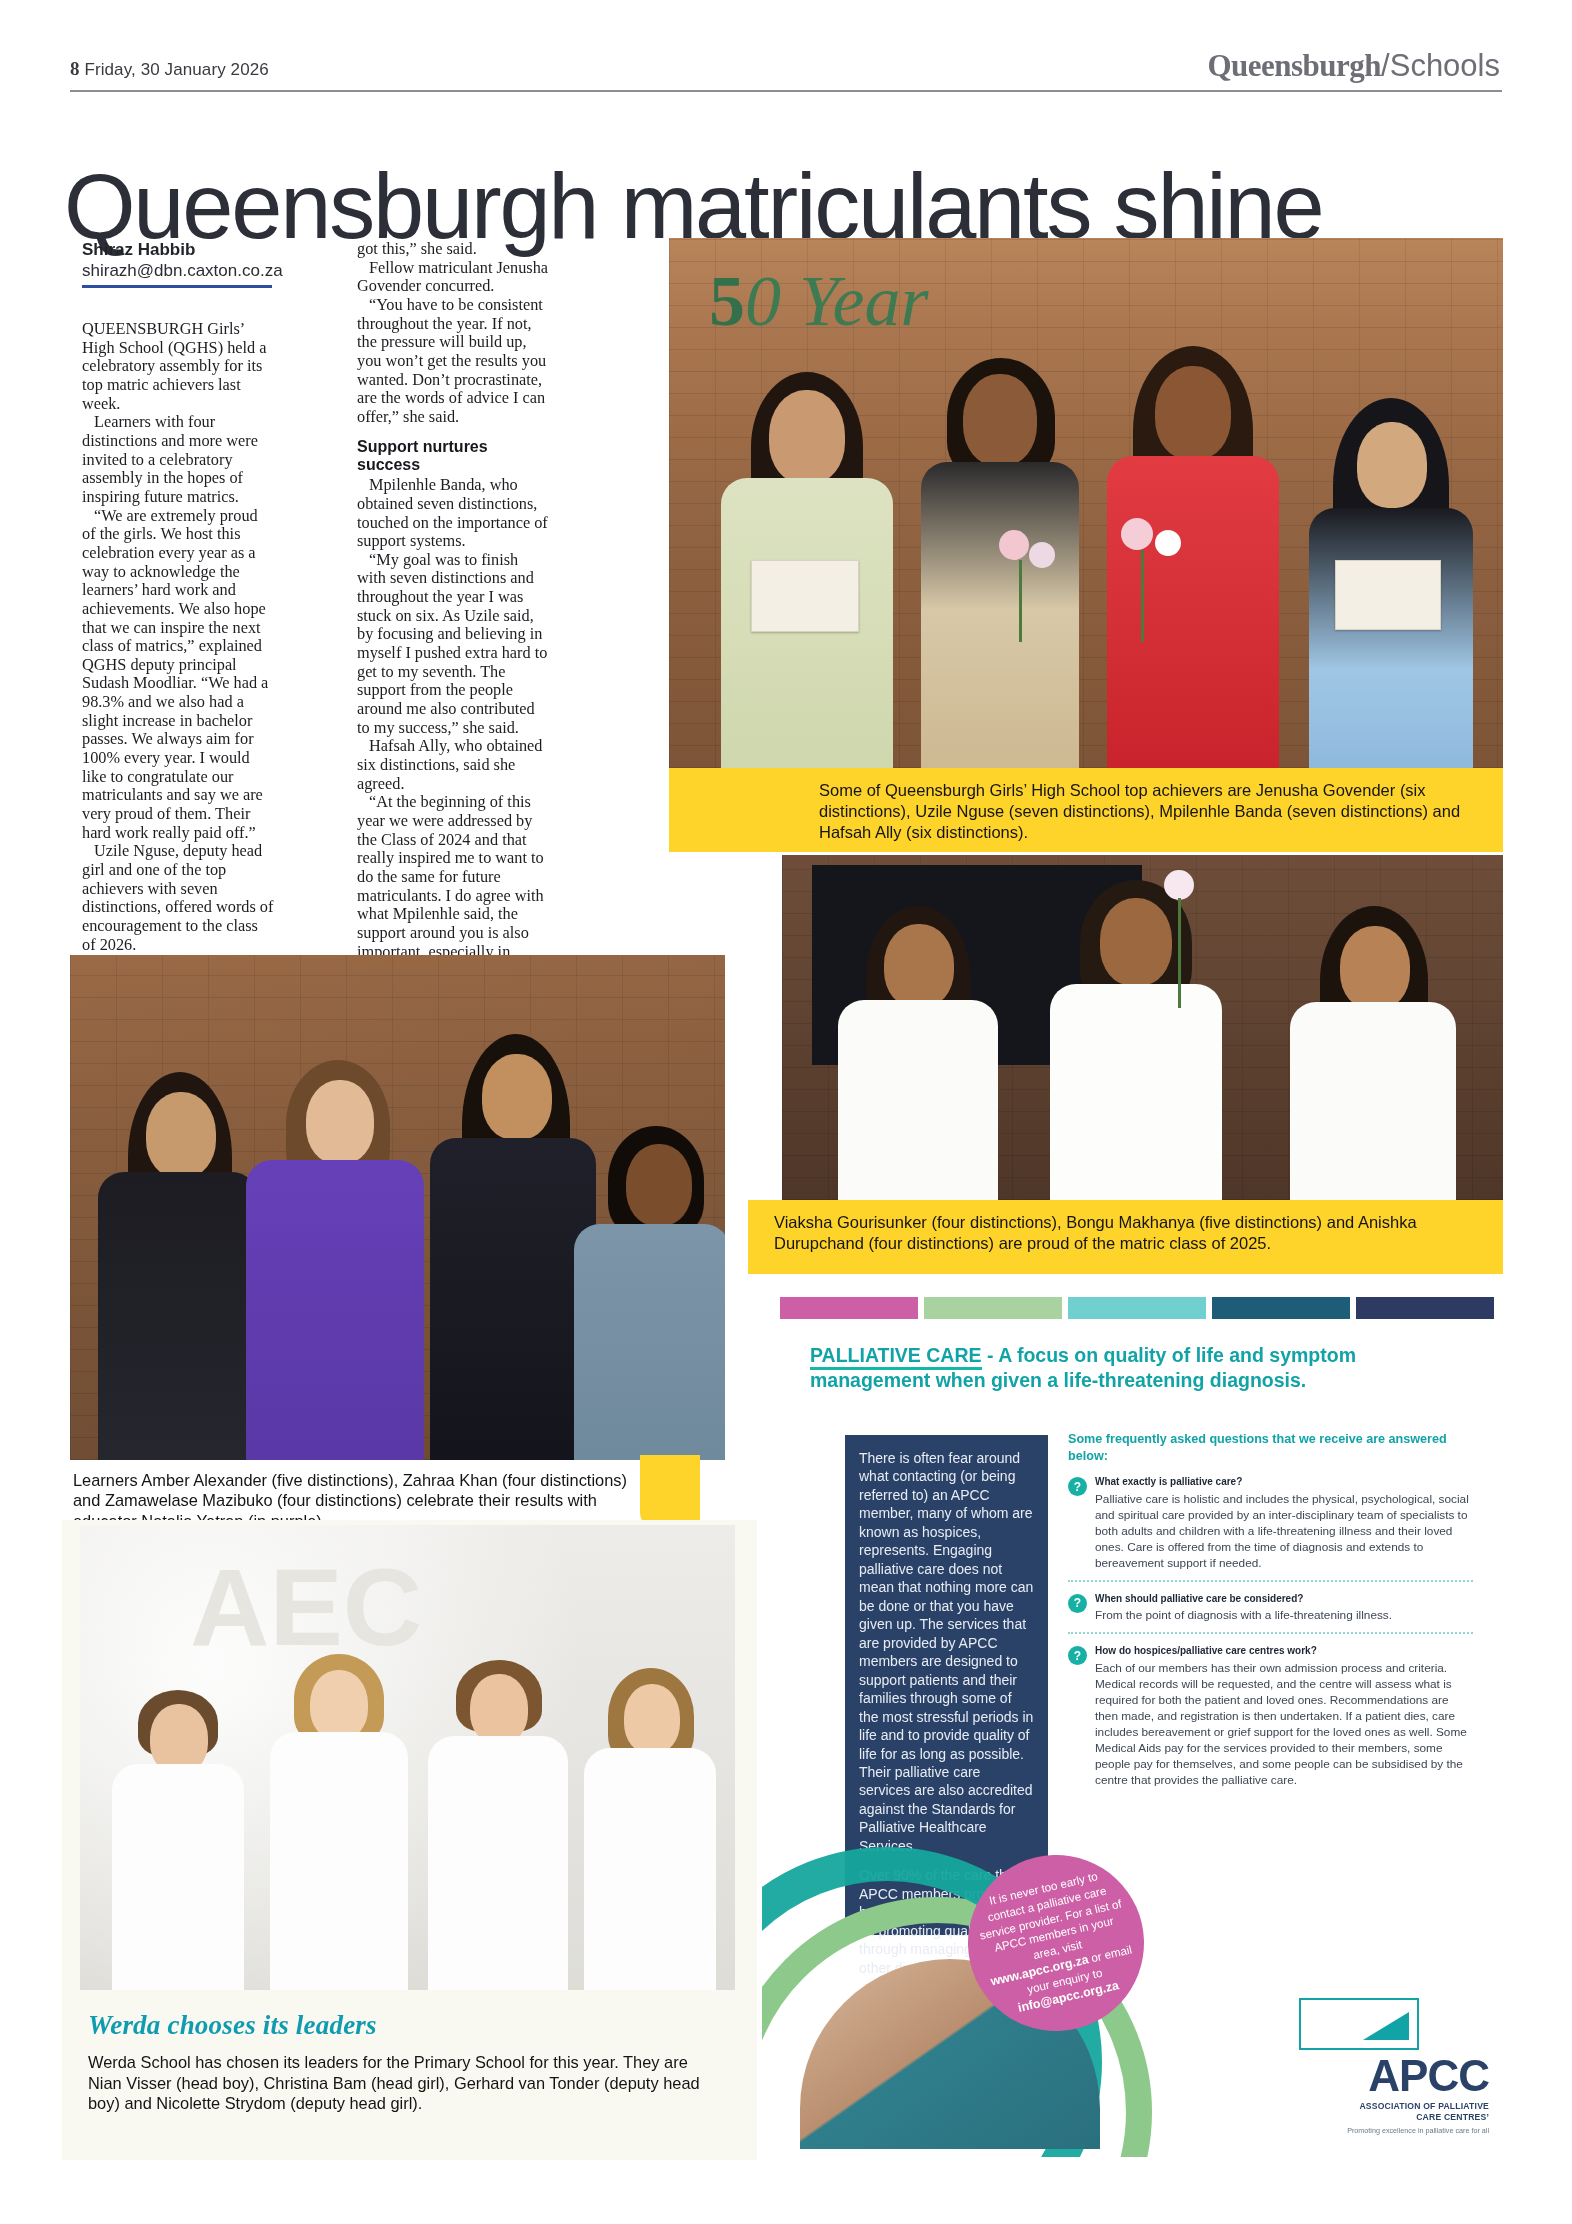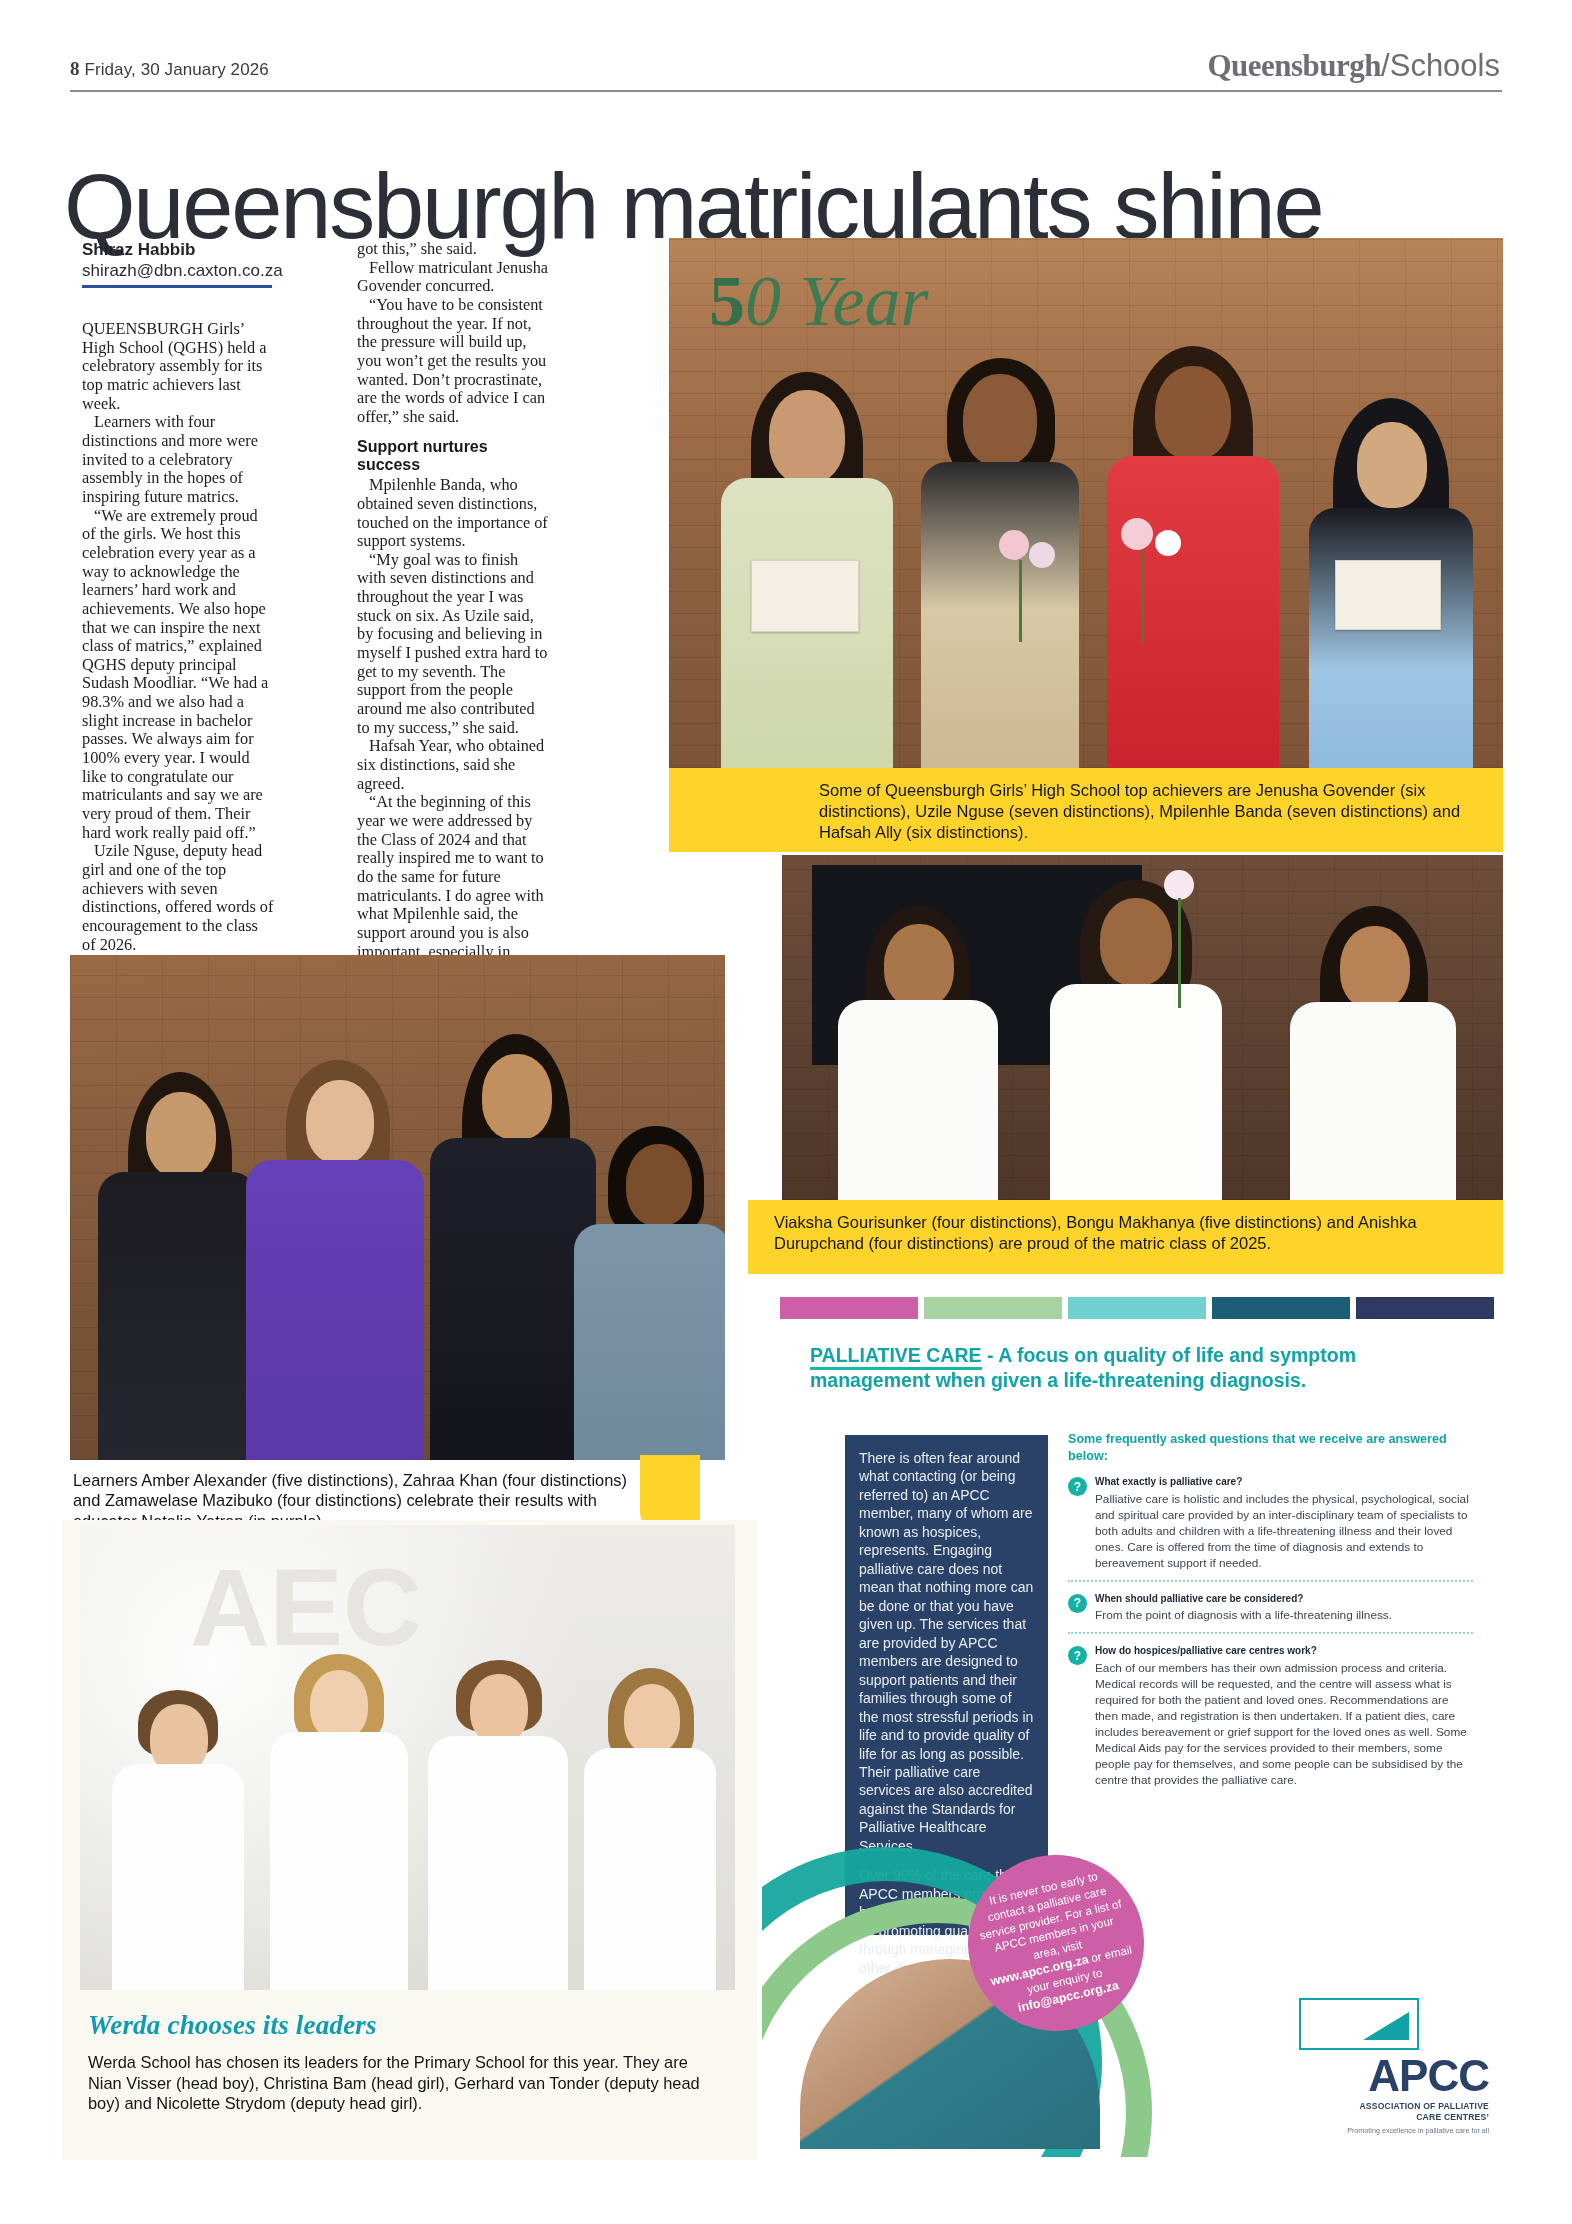--- a/index.html
+++ b/index.html
@@ -254,21 +254,21 @@
     <p>“Set your goals early and keep pushing. You have to believe in yourself and don’t be discouraged if things don’t go your way, you’ve</p>
   </div>
 
   <div class="col" id="col2">
     <p class="first">got this,” she said.</p>
     <p>Fellow matriculant Jenusha Govender concurred.</p>
     <p>“You have to be consistent throughout the year. If not, the pressure will build up, you won’t get the results you wanted. Don’t procrastinate, are the words of advice I can offer,” she said.</p>
     <h3>Support nurtures success</h3>
     <p>Mpilenhle Banda, who obtained seven distinctions, touched on the importance of support systems.</p>
     <p>“My goal was to finish with seven distinctions and throughout the year I was stuck on six. As Uzile said, by focusing and believing in myself I pushed extra hard to get to my seventh. The support from the people around me also contributed to my success,” she said.</p>
-    <p>Hafsah Year, who obtained six distinctions, said she agreed.</p>
+    <p>Hafsah Ally, who obtained six distinctions, said she agreed.</p>
     <p>“At the beginning of this year we were addressed by the Class of 2024 and that really inspired me to want to do the same for future matriculants. I do agree with what Mpilenhle said, the support around you is also important, especially in stressful times,” she said.</p>
   </div>
 
   <div class="photo" id="photo-top">
     <div class="frame">
       <div class="brickwall"></div>
       <div class="numeral">5<span class="script">0 Year</span></div>
 
       <div class="person" style="left:38px; width:200px; height:400px;">
         <div class="hair" style="left:44px; top:4px; width:112px; height:150px; background:#20160f;"></div>

